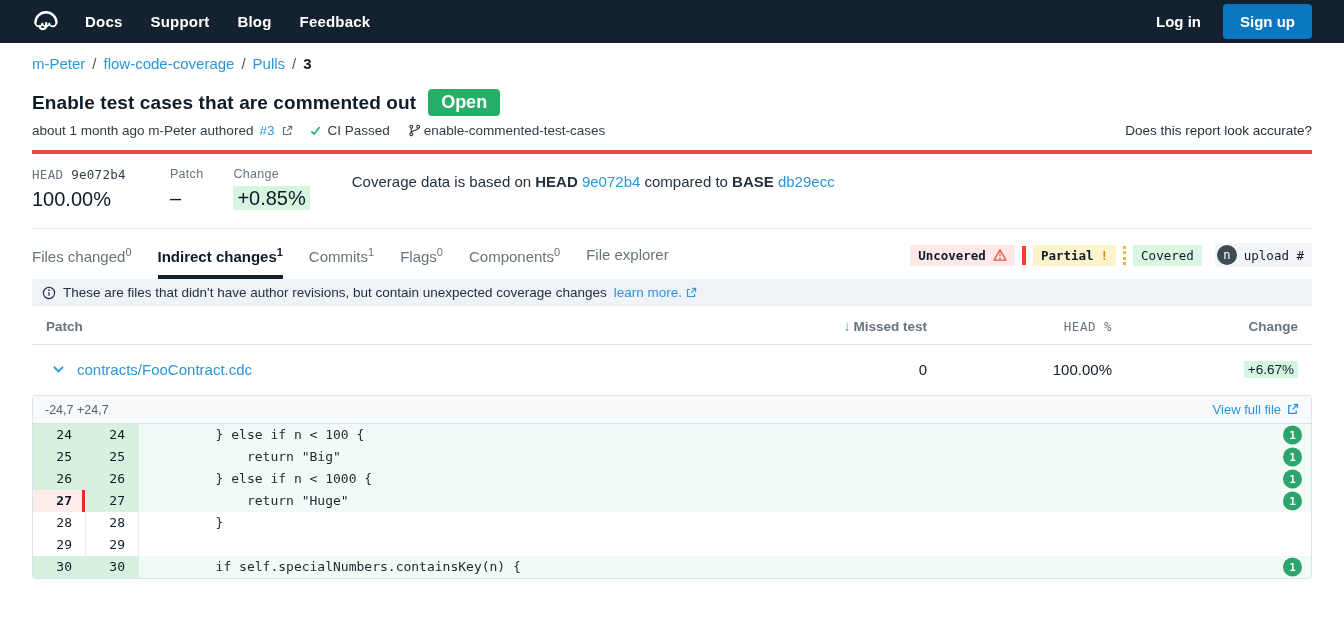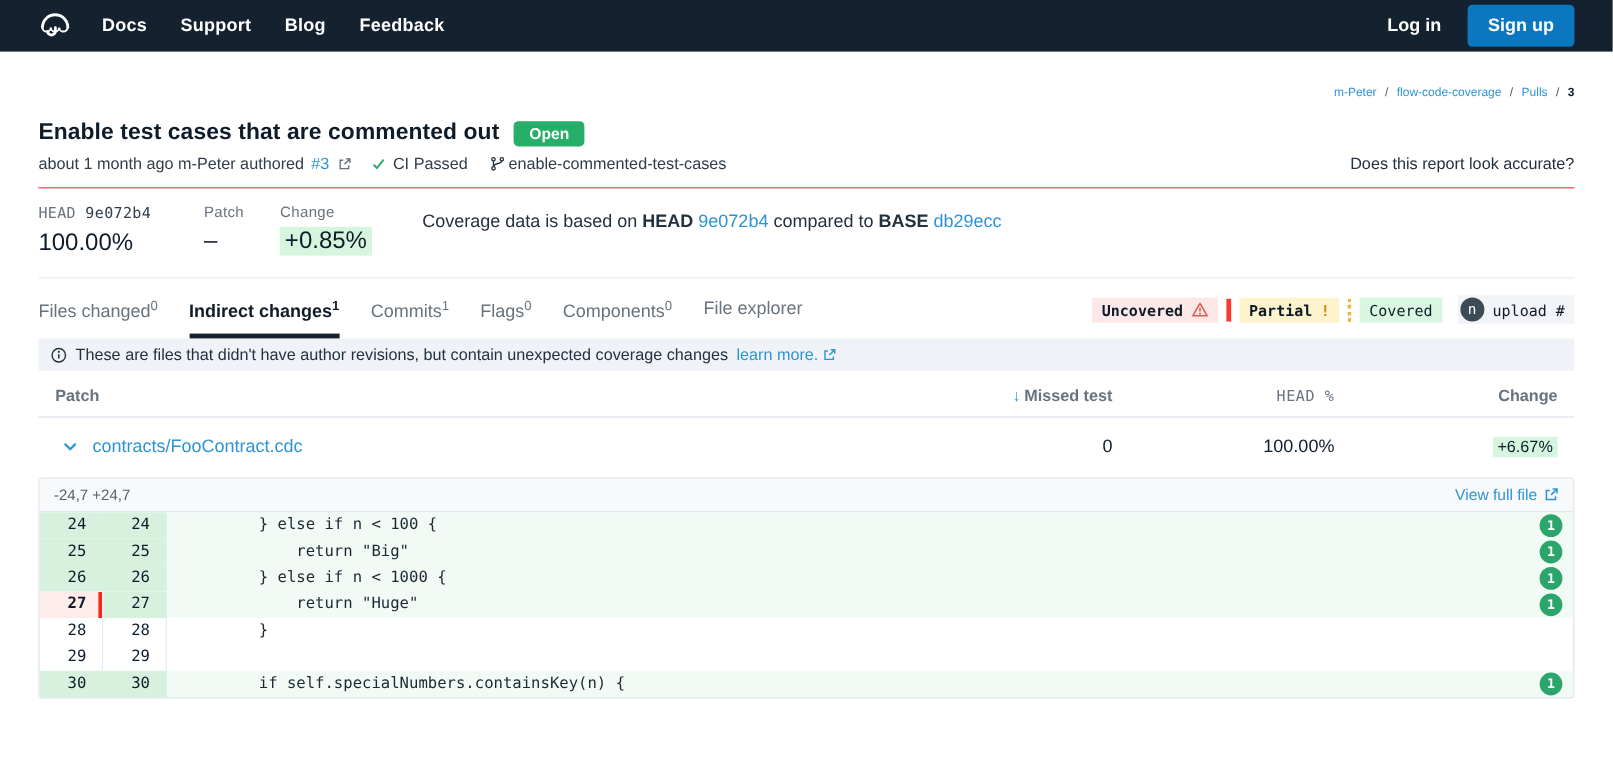--- a/index.html
+++ b/index.html
@@ -14,32 +14,32 @@
   .nav-links { display:flex; gap:28px; align-items:center; flex:1; }
   .nav-link { color:#fff; font-weight:700; font-size:15px; cursor:pointer; letter-spacing:.2px; }
   .nav-right { display:flex; align-items:center; gap:22px; }
   .login { color:#fff; font-weight:700; font-size:15px; cursor:pointer; }
   .signup { background:#0b77c0; color:#fff; font-weight:700; font-size:15px;
     border:none; border-radius:4px; padding:9px 17px; cursor:pointer; }
 
   .container { padding:0 32px; }
 
   
-  .crumbs { margin-top:29px; font-size:10px; color:#68737e;text-align:right; }
+  .crumbs { margin-top:12px; font-size:15px; color:#68737e; }
   .crumbs a { color:#2d94d6; text-decoration:none; cursor:pointer; }
   .crumbs .sep { margin:0 7px; color:#4a5561; }
   .crumbs .current { color:#0e1b29; font-weight:700; }
 
   
   .title-row { margin-top:17px; display:flex; align-items:center; gap:12px; }
   .pr-title { font-size:19px; font-weight:700; letter-spacing:.1px; }
-  .badge-open { background:#27ae68; color:#fff; font-size:13px; font-weight:700;
+  .badge-open { background:#27ae68; color:#fff; font-size:18px; font-weight:700;
     padding:3px 13px; border-radius:4px; }
   .meta-row { margin-top:7px; display:flex; align-items:center; font-size:13.5px;
-    color:#303d49; padding-bottom:12px; border-bottom:1px solid #ef4444; }
+    color:#303d49; padding-bottom:12px; border-bottom:4px solid #ef4444; }
   .meta-left { display:flex; align-items:center; gap:6px; flex:1; }
   .meta-left a { color:#2d94d6; text-decoration:none; }
   .ext-icon { color:#68737e; display:inline-flex; margin-left:1px; }
   .meta-ci { display:flex; align-items:center; gap:5px; margin-left:10px; }
   .meta-branch { display:flex; align-items:center; gap:3px; margin-left:12px; }
   .accuracy { font-size:13.5px; color:#24313e; }
 
   
   .stats { display:flex; padding:13px 0 17px; border-bottom:1px solid #e6eaef; }
   .stat { margin-right:38px; }

